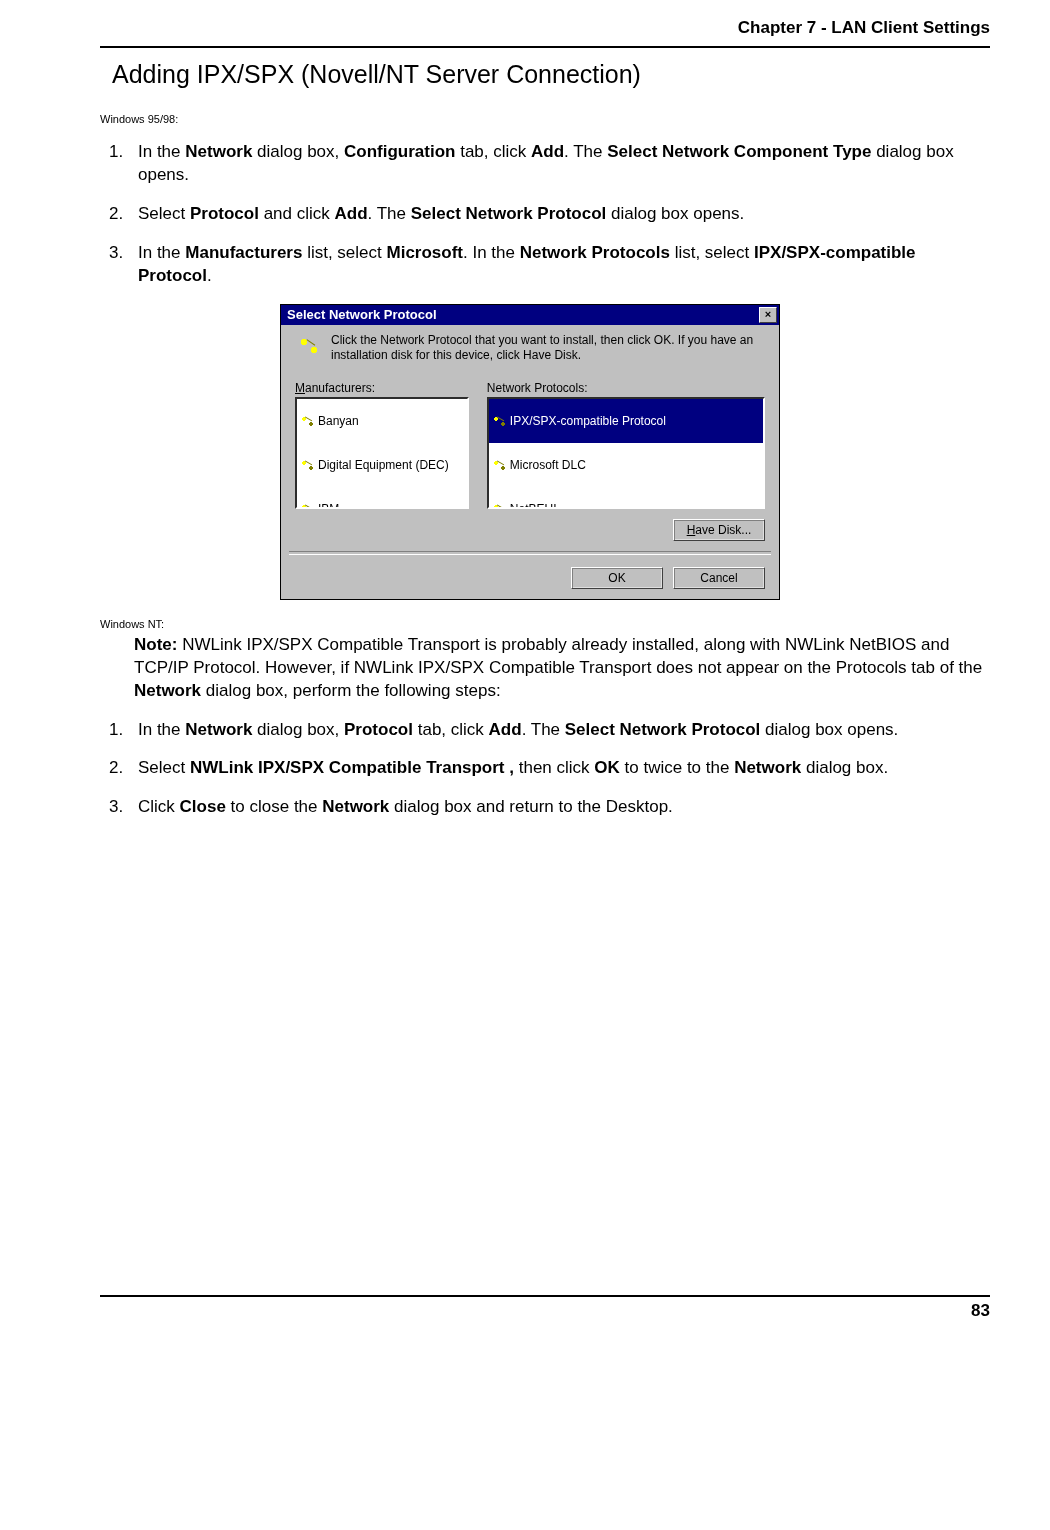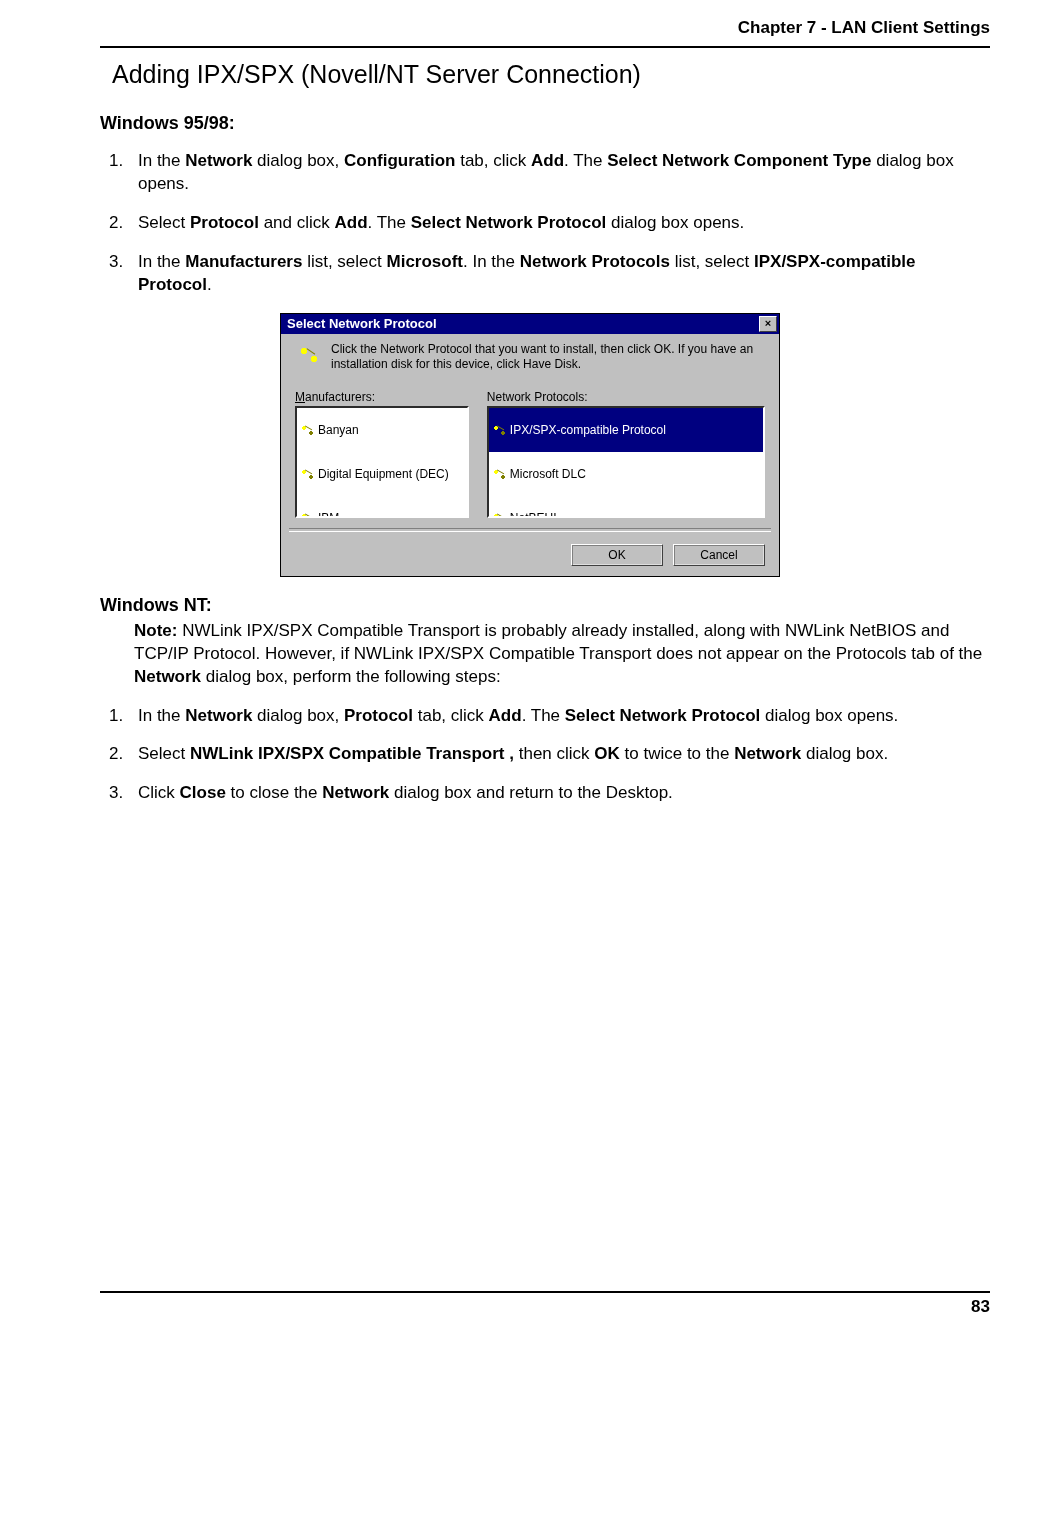--- a/index.html
+++ b/index.html
@@ -24,22 +24,22 @@
     border: none;
     border-top: 2px solid #000;
     margin: 0;
   }
   .section-title {
     font-weight: normal;
     font-size: 25px;
     margin: 12px 0 24px 12px;
   }
   .subhead {
-    font-weight: bold;
-    font-size: 18px;
+    font-weight: normal;
+    font-size: 11px;
     margin: 0 0 4px 0;
   }
   ol.steps {
     margin: 16px 0 16px 0;
     padding-left: 28px;
     font-size: 17px;
   }
   ol.steps > li {
     margin-bottom: 16px;
     line-height: 1.35;
@@ -193,21 +193,20 @@
   }
   .footer-area {
     height: 460px;
   }
   .page-footer {
     border-top: 2px solid #000;
     text-align: right;
     font-weight: bold;
     font-size: 17px;
     padding-top: 4px;
-    margin-top: 10px;
   }
 </style>
 </head>
 <body>
 
 <div class="page">
   <div class="chapter-header">Chapter 7 - LAN Client Settings</div>
   <hr class="top-rule">
 
   <div class="section-title">Adding IPX/SPX (Novell/NT Server Connection)</div>
@@ -281,20 +280,23 @@
                   <span class="proto-ico"></span>
                   <span>NetBEUI</span>
                 </div>
                 <div class="item">
                   <span class="proto-ico"></span>
                   <span>TCP/IP</span>
                 </div>
               </div>
           </div>
         </div>
+        <div class="have-disk-row">
+          <div class="btn"><span class="ul">H</span><span>ave Disk...</span></div>
+        </div>
         <div class="sep"></div>
         <div class="okcancel-row">
           <div class="btn">OK</div>
           <div class="btn">Cancel</div>
         </div>
       </div>
     </div>
   </div>
 
 

